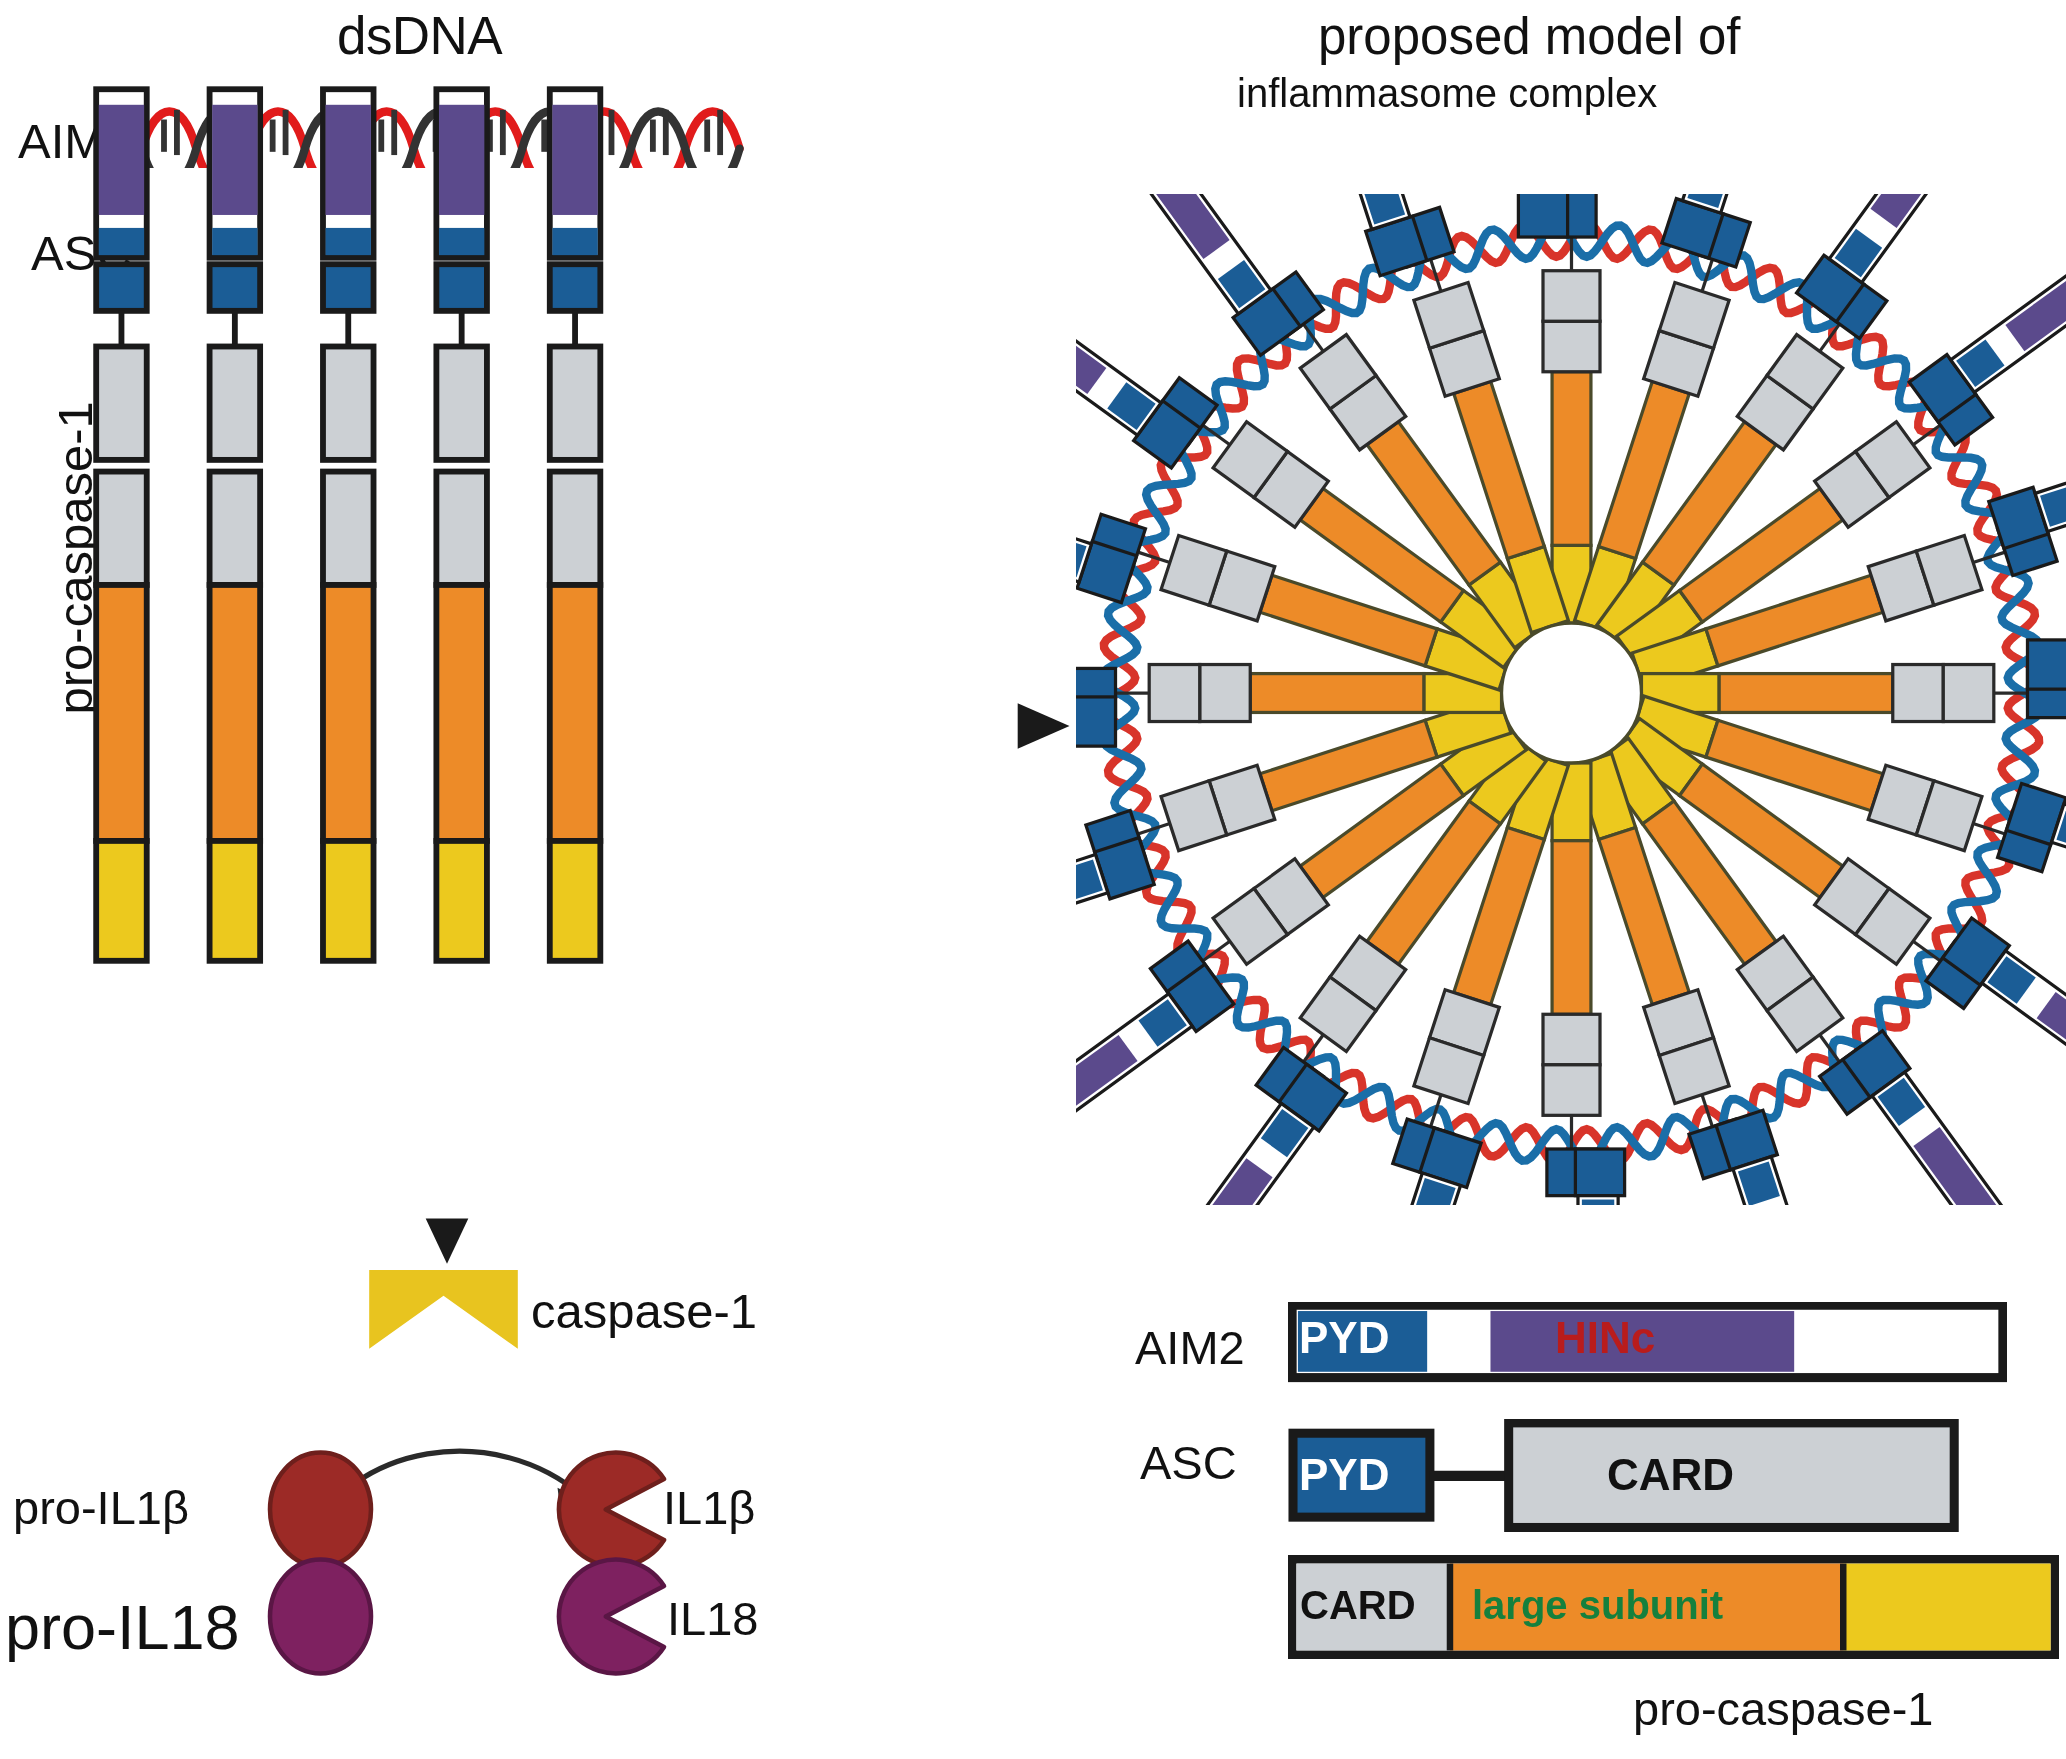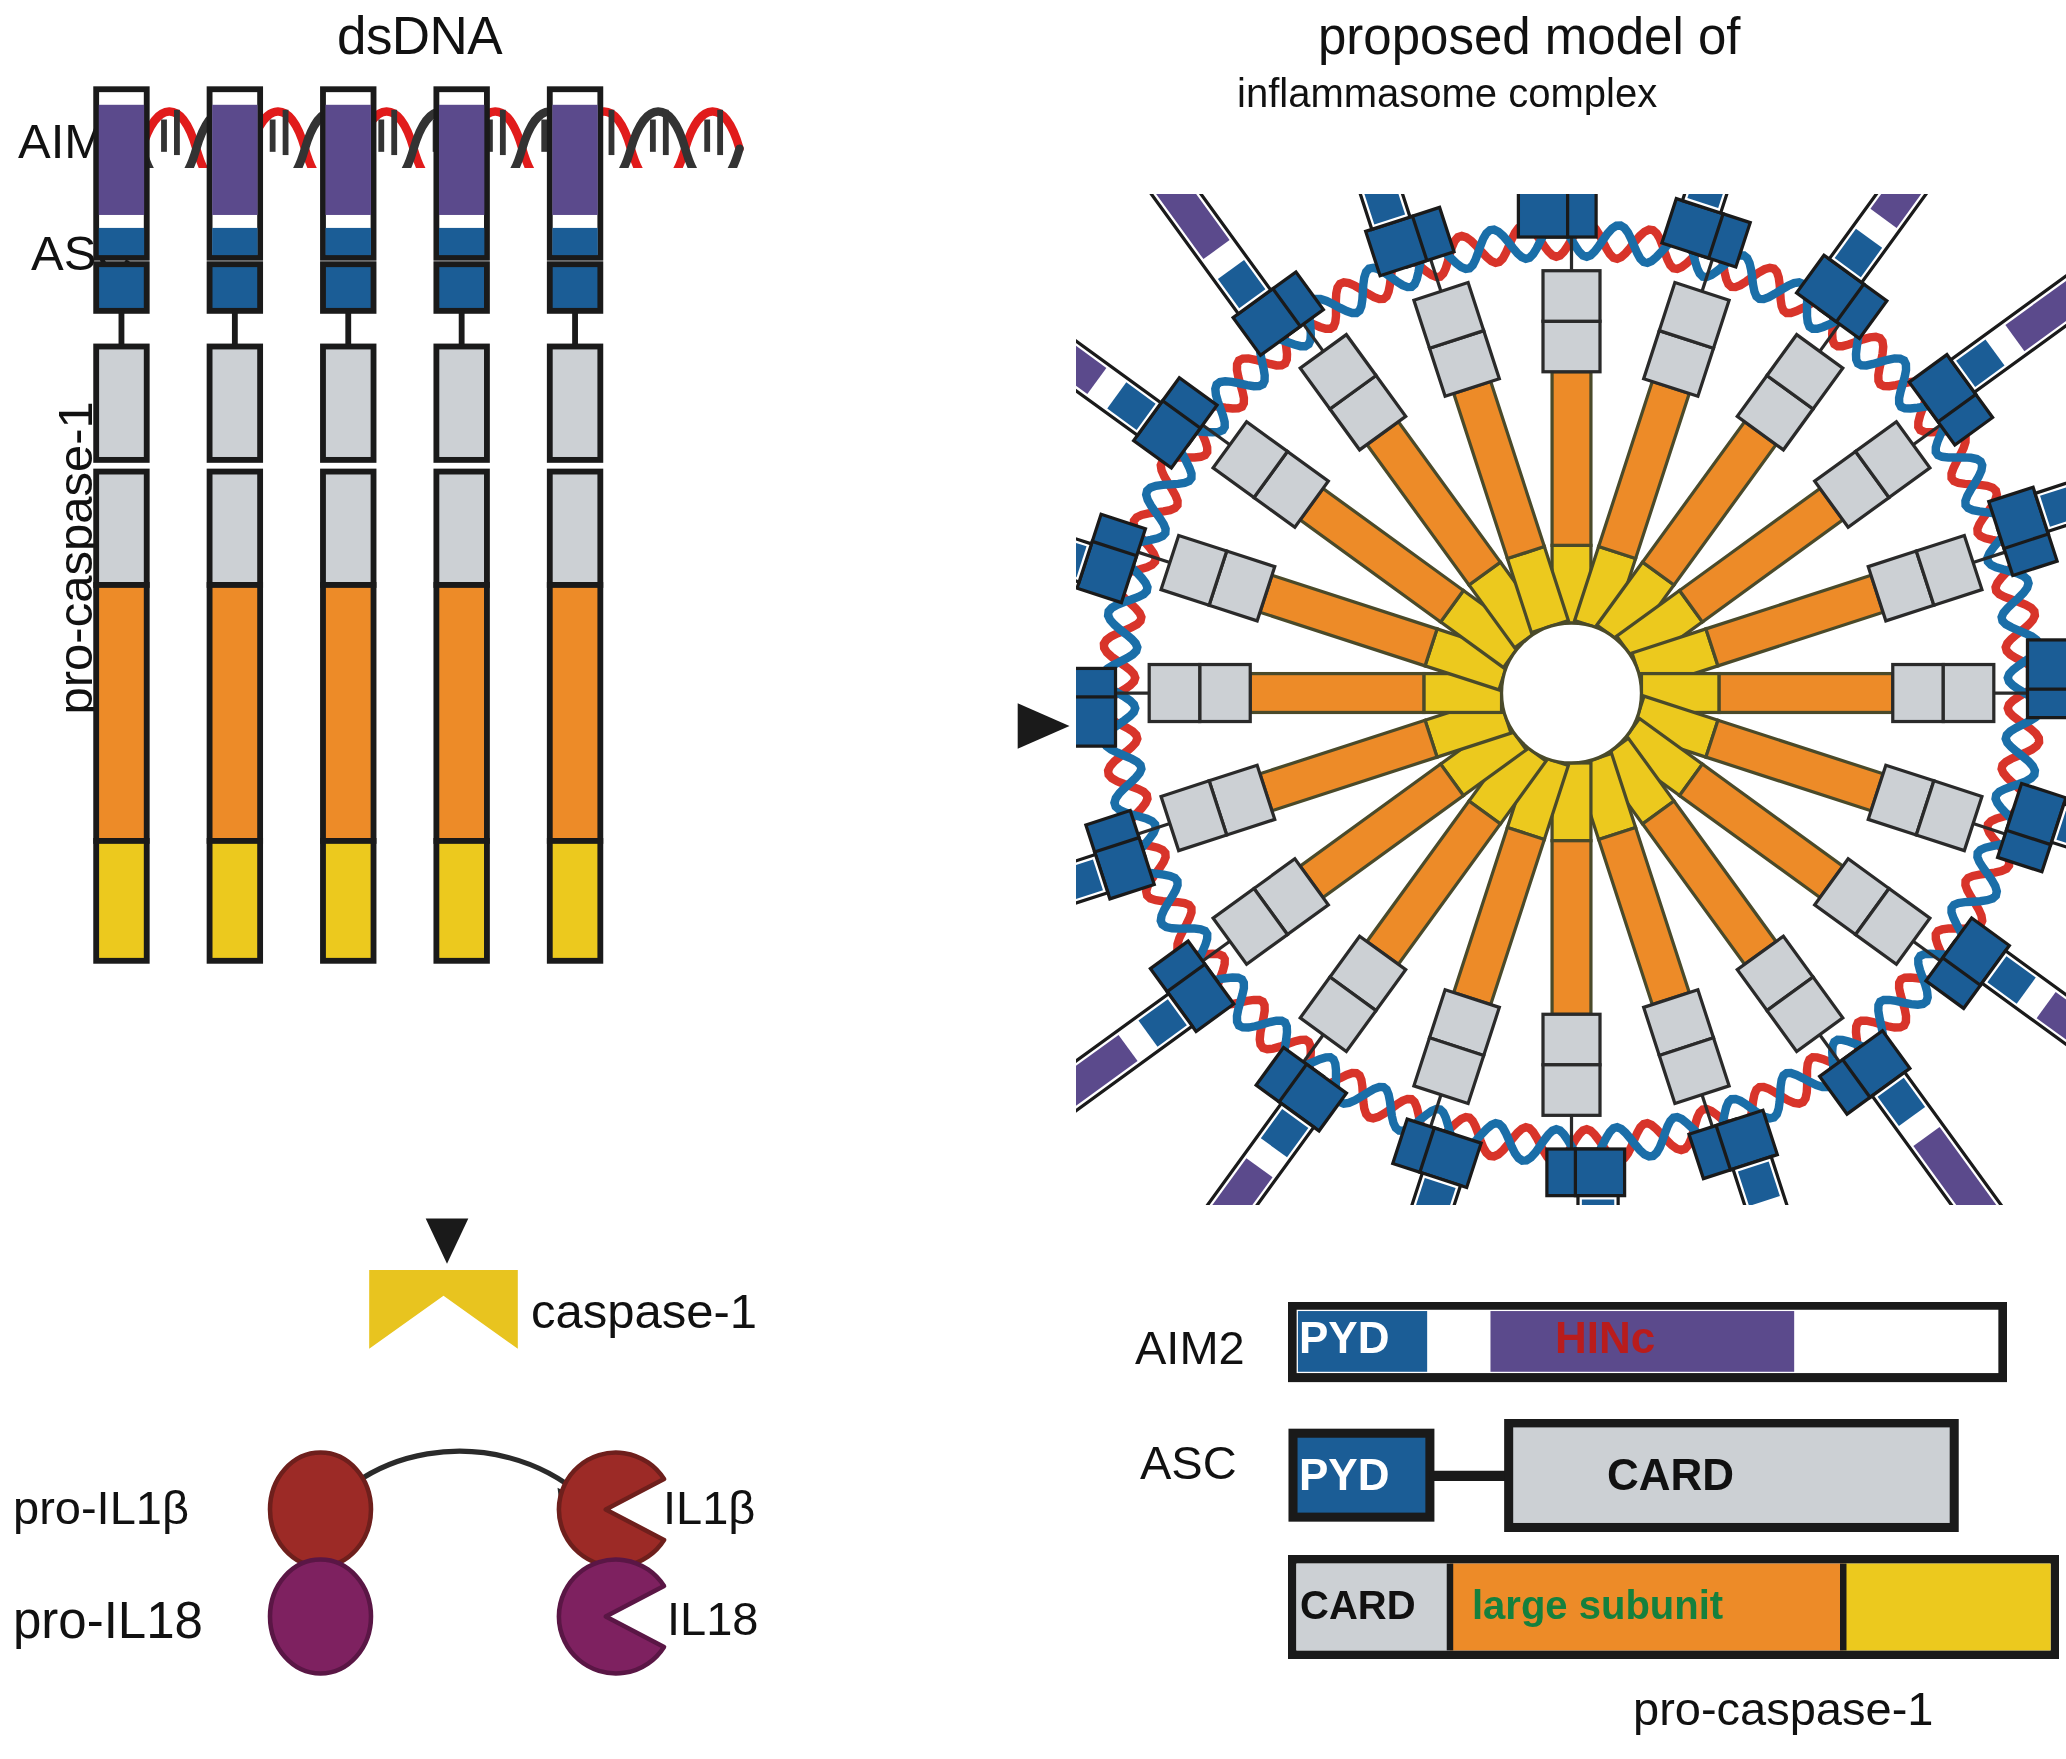--- a/index.html
+++ b/index.html
@@ -150,21 +150,21 @@
 <div class="lbl" style="left:531px;top:1275px;font-size:49px;margin-top:8px;">caspase-1</div>
 
 <div class="abs" style="left:279px;top:1348px;">
 <svg width="363" height="207" viewBox="0 0 560 320">
   <path d="M40,300 C110,150 330,110 470,230" fill="none" stroke="#2a2a2a" stroke-width="8"></path>
   <polygon points="430,216 492,248 438,278" fill="#2a2a2a"></polygon>
 </svg>
 </div>
 
 <div class="lbl" style="left:13px;top:1480px;font-size:47px;">pro-IL1β</div>
-<div class="lbl" style="left:13px;top:1591px;font-size:51px;">pro-IL18</div>
+<div class="lbl" style="left:5px;top:1591px;font-size:63px;">pro-IL18</div>
 
 <div class="abs" style="left:259px;top:1448px;">
 <svg width="123" height="123" viewBox="0 0 190 190">
   <ellipse cx="95" cy="95" rx="78" ry="88" fill="#9c2a26" stroke="#6e1f1c" stroke-width="7"></ellipse>
 </svg>
 </div>
 <div class="abs" style="left:259px;top:1555px;">
 <svg width="123" height="123" viewBox="0 0 190 190">
   <ellipse cx="95" cy="95" rx="78" ry="88" fill="#7e2160" stroke="#5a1645" stroke-width="7"></ellipse>
 </svg>

